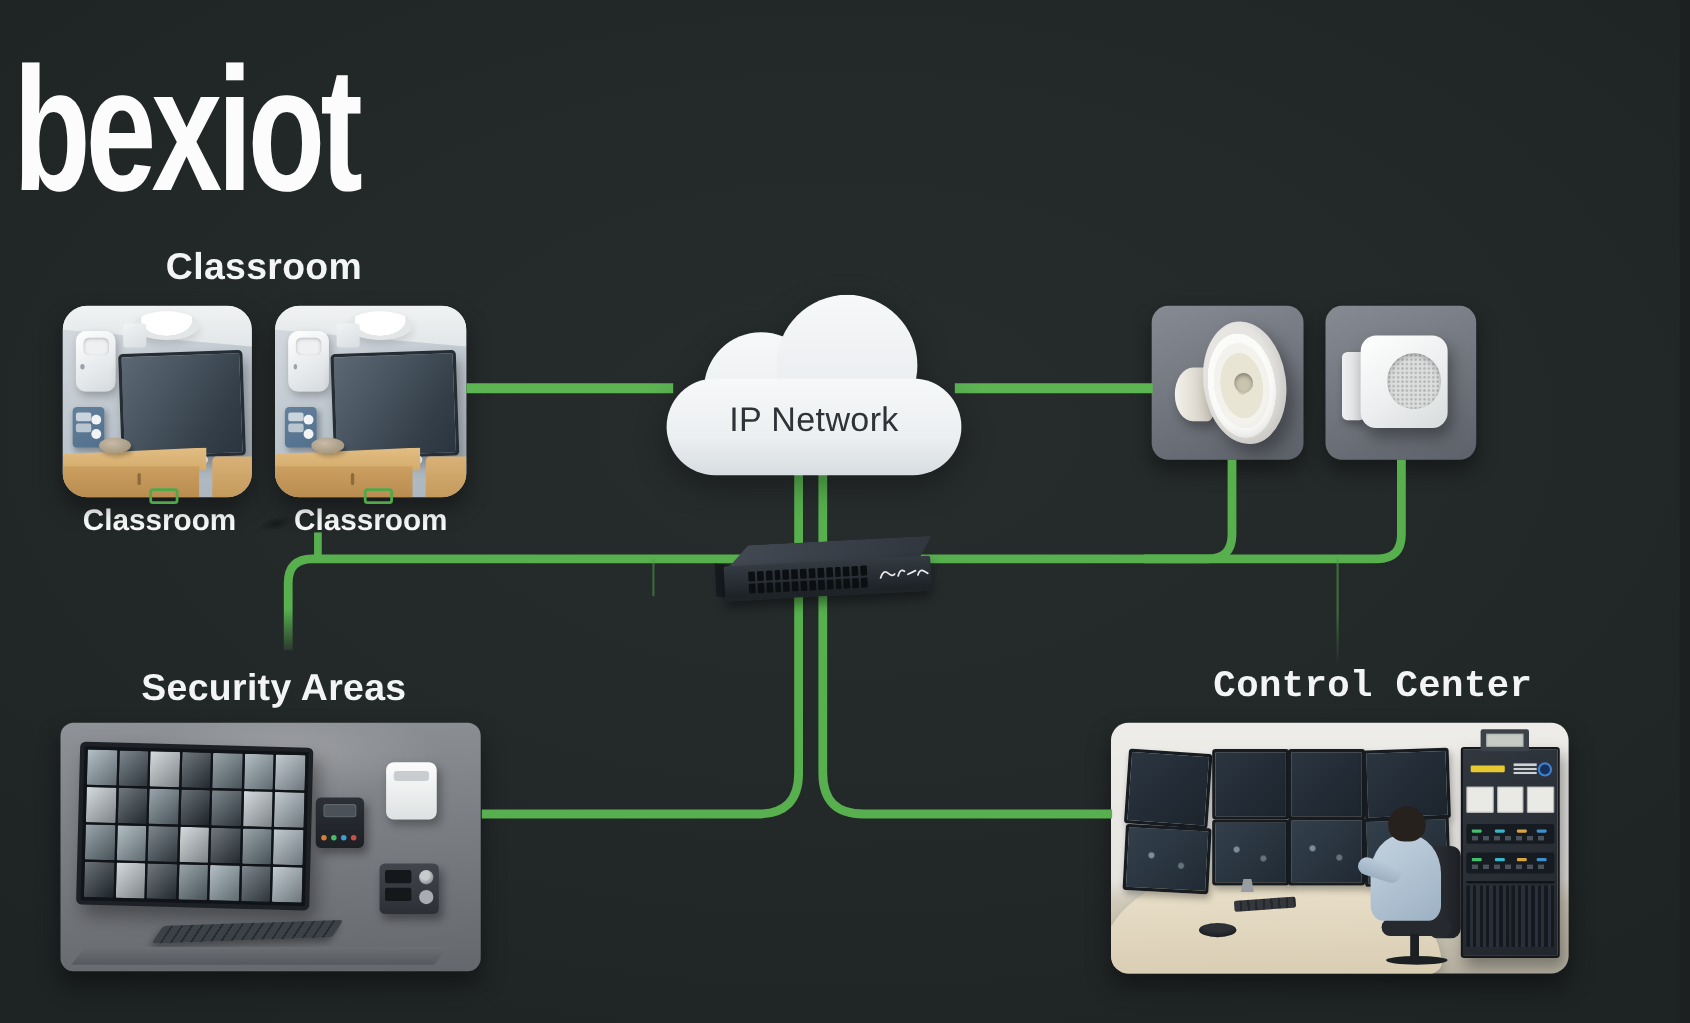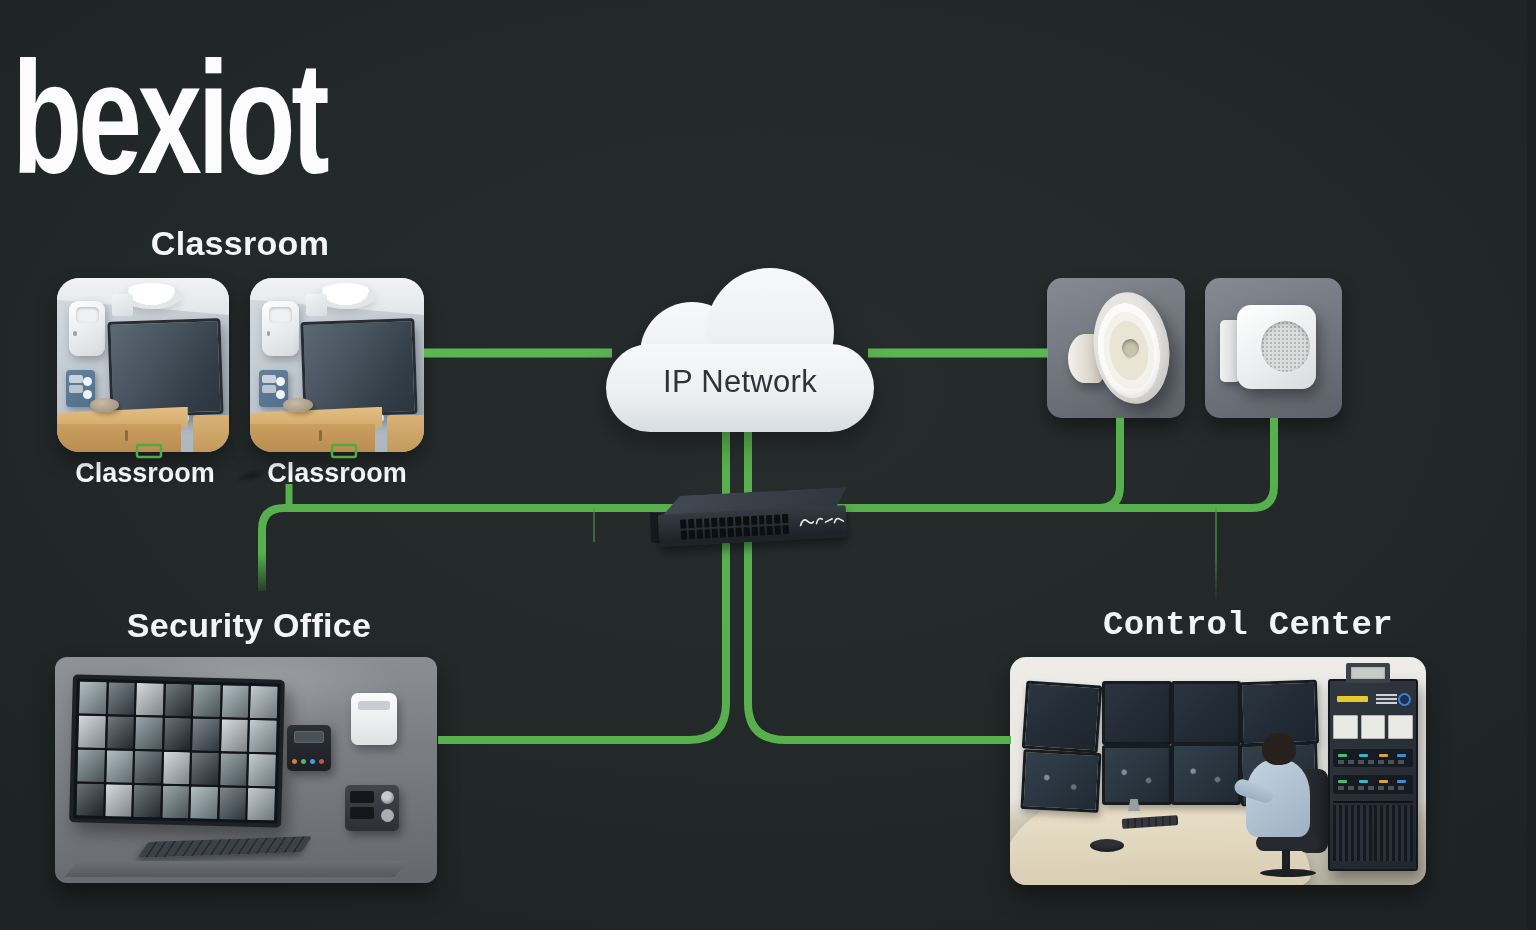--- a/index.html
+++ b/index.html
@@ -220,21 +220,21 @@
     background:radial-gradient(closest-side,rgba(8,10,10,.45),transparent 75%);}
 </style>
 </head>
 <body>
 
 <div id="canvas">
 
   <div class="abs logo">bexiot</div>
 
   <div class="abs title t-classroom">Classroom</div>
-  <div class="abs title t-security">Security Office</div>
+  <div class="abs title t-security">Security Areas</div>
   <div class="abs title t-control">Control Center</div>
 
   <div class="abs cr-tile cr1">
     <div class="abs cr-ceiling"></div>
     <div class="abs cr-light"></div>
     <div class="abs cr-speaker"></div>
     <div class="abs cr-cube"></div>
     <div class="abs cr-screen"></div>
     <div class="abs cr-sensor"></div>
     <div class="abs cr-panel"></div>

